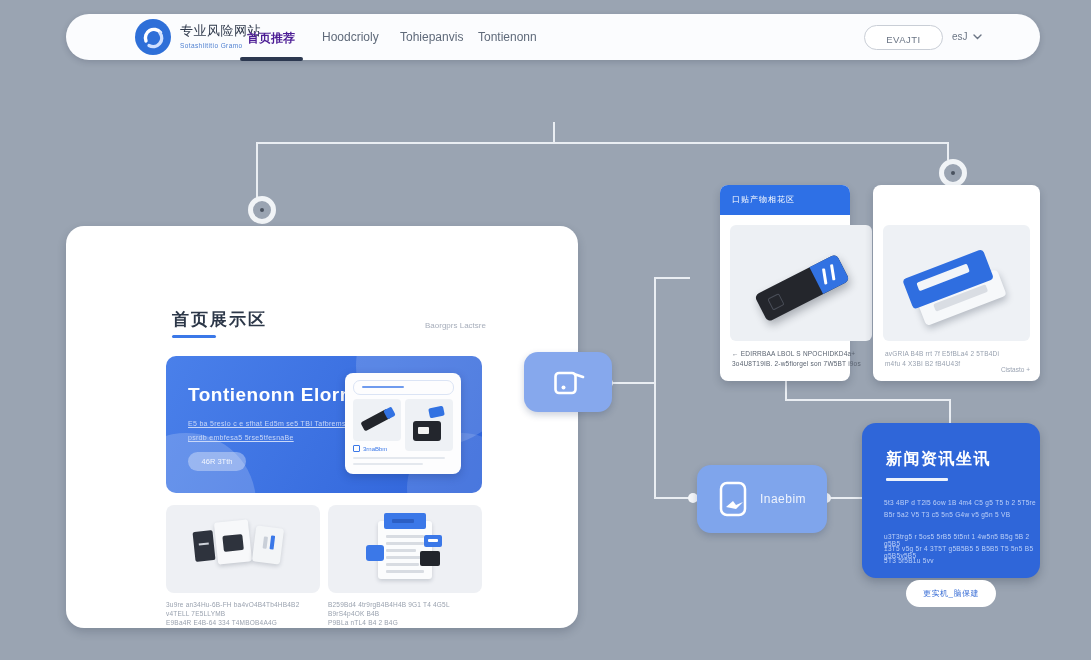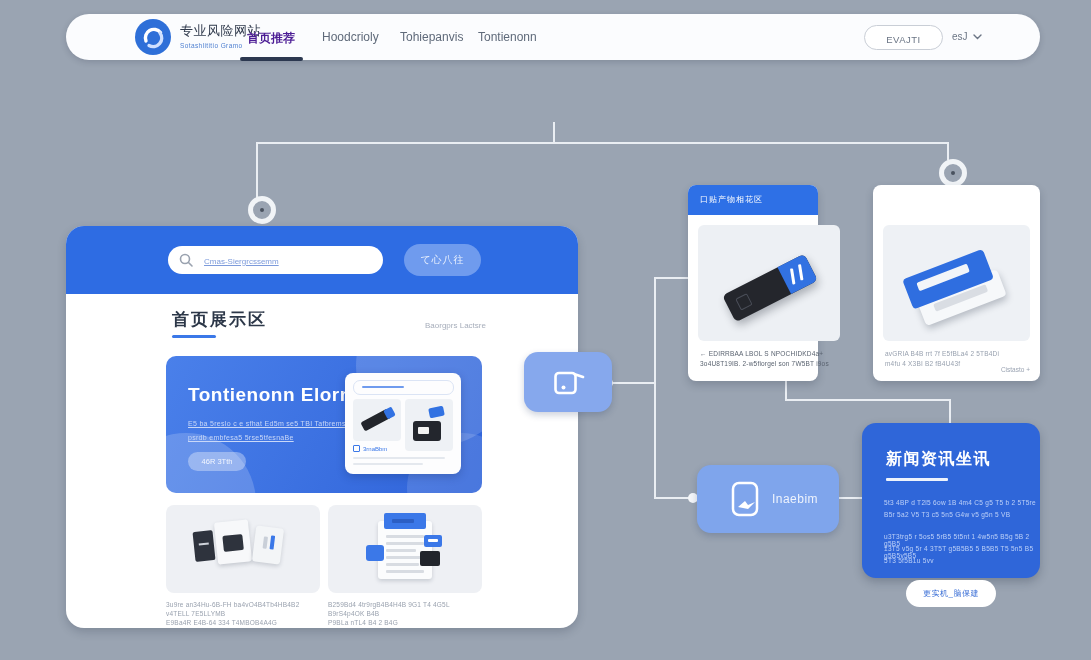--- a/index.html
+++ b/index.html
@@ -65,21 +65,21 @@
   .mini-gline{position:absolute;left:8px;height:2px;background:#e4e8ee;border-radius:1px;}
   
   .feature{position:absolute;top:279px;width:154px;height:88px;background:#eef0f4;border-radius:8px;overflow:hidden;}
   .caption{position:absolute;top:374px;width:152px;font-size:6.5px;line-height:9px;color:#99a1ae;letter-spacing:.2px;}
   
   .bag-box{position:absolute;left:524px;top:352px;width:88px;height:60px;background:#86a8ed;
            border-radius:14px;z-index:5;box-shadow:0 3px 7px rgba(25,45,90,.22);
            display:flex;align-items:center;justify-content:center;}
   .loading-box{position:absolute;left:697px;top:465px;width:130px;height:68px;background:#7fa5ec;
            border-radius:14px;z-index:5;box-shadow:0 3px 7px rgba(25,45,90,.22);
-           display:flex;align-items:center;justify-content:center;gap:12px;padding-left:12px;}
+           display:flex;align-items:center;justify-content:center;gap:12px;}
   .loading-label{font-size:12px;color:#eef3fd;letter-spacing:.5px;}
   
   .rcard{position:absolute;background:#fff;border-radius:8px;box-shadow:0 4px 9px rgba(25,35,55,.2);z-index:4;}
   .rcard-header{position:absolute;left:0;top:0;right:0;height:30px;border-radius:8px 8px 0 0;
                 font-size:8px;letter-spacing:1px;line-height:30px;padding-left:12px;box-sizing:border-box;}
   .rcard-img{position:absolute;left:10px;top:40px;background:#edf0f4;border-radius:6px;}
   .rcap{position:absolute;font-size:6.5px;line-height:10px;letter-spacing:.2px;}
   .rcard-link{position:absolute;right:10px;bottom:8px;font-size:6.5px;color:#9aa3b2;cursor:pointer;}
   
   .news{position:absolute;left:862px;top:423px;width:178px;height:155px;background:#2f66d9;
@@ -139,30 +139,20 @@
     <div class="lang">
       <span>esJ</span>
       <svg width="9" height="6" viewBox="0 0 9 6">
         <path d="M1 1 l3.5 3.5 L8 1" stroke="#6b7585" stroke-width="1.4" fill="none" stroke-linecap="round"></path>
       </svg>
     </div>
   </div>
 
 
   <div class="panel">
-    <div class="panel-header">
-      <div class="search-pill">
-        <svg class="search-icon" width="16" height="16" viewBox="0 0 16 16">
-          <circle cx="7" cy="7" r="4.5" stroke="#9aa2af" stroke-width="1.6" fill="none"></circle>
-          <path d="M10.5 10.5 L14 14" stroke="#9aa2af" stroke-width="1.6" stroke-linecap="round"></path>
-        </svg>
-        <input type="text" placeholder="Cmas-Siergrcssemm" style="">
-      </div>
-      <button class="search-btn">て心八往</button>
-    </div>
 
     <div class="section-title">首页展示区</div>
     <div class="section-underline"></div>
     <div class="section-side">Baorgprs Lactsre</div>
 
     <div class="hero">
       <div class="hc" style="width:160px;height:160px;left:190px;top:-70px;background:rgba(255,255,255,.16)"></div>
       <div class="hc" style="width:140px;height:140px;left:-50px;bottom:-80px;background:rgba(255,255,255,.18)"></div>
       <div class="hc" style="width:110px;height:110px;right:-35px;bottom:-50px;background:rgba(255,255,255,.13)"></div>
       <div class="hero-title">Tontienonn Elorn</div>
@@ -243,21 +233,21 @@
   </div>
 
   <div class="loading-box">
     <svg width="30" height="38" viewBox="0 0 30 38">
       <rect x="3" y="3" width="24" height="32" rx="6" fill="none" stroke="#ffffff" stroke-width="2.5"></rect>
       <path d="M8 27 l7 -6 l3 4 l7 -3 l-7 7 z" fill="#ffffff"></path>
     </svg>
     <span class="loading-label">Inaebim</span>
   </div>
 
-  <div class="rcard" style="left:688px;top:185px;width:130px;height:196px">
+  <div class="rcard" style="left:720px;top:185px;width:130px;height:196px">
     <div class="rcard-header" style="background:#2e70e6;color:#ffffff">口贴产物相花区</div>
     <div class="rcard-img" style="width:142px;height:116px">
       <div class="shape" style="left:26px;top:48px;width:92px;height:30px;background:#24262c;border-radius:5px;transform:rotate(-27deg);box-shadow:0 5px 8px rgba(20,25,40,.3)">
         <div class="shape" style="right:0;top:0;width:30px;height:30px;background:#3272e2;border-radius:0 5px 5px 0">
           <div class="shape" style="left:8px;top:7px;width:3px;height:16px;background:#ffffff;border-radius:1px;transform:rotate(18deg)"></div>
           <div class="shape" style="left:17px;top:7px;width:3px;height:16px;background:#ffffff;border-radius:1px;transform:rotate(18deg)"></div>
         </div>
         <div class="shape" style="left:10px;top:9px;width:11px;height:11px;border:1.5px solid #4a4e58;border-radius:2px"></div>
       </div>
     </div>

